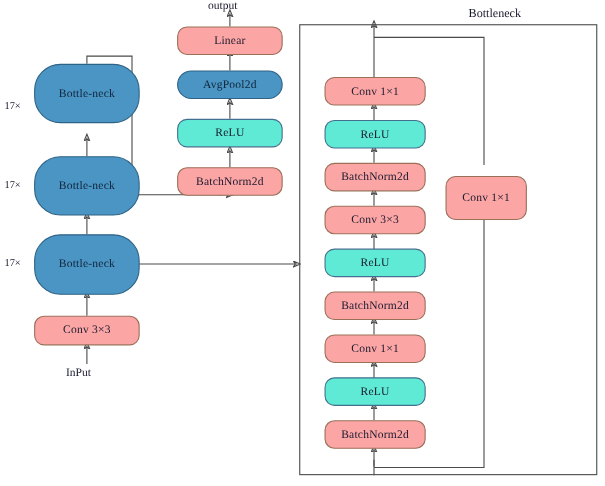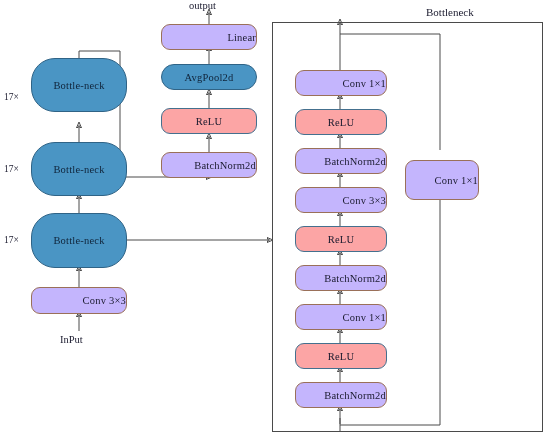--- a/index.html
+++ b/index.html
@@ -25,26 +25,25 @@
     align-items: center;
     justify-content: center;
     border: 1px solid #8a6a55;
     border-radius: 9px;
     font-size: 10.5px;
     color: #1a1a2e;
     letter-spacing: 0.2px;
     white-space: nowrap;
   }
   .node.peach {
-    background: #c4b5fd;
+    background: #fca5a5;
     border-color: #9a7059;
-    justify-content: flex-end;
   }
   .node.blue-light {
-    background: #fca5a5;
+    background: #5eead4;
     border-color: #44708e;
   }
   .node.blue-dark {
     background: #4a95c4;
     border-color: #2f6386;
     color: #10243a;
   }
   .node.bneck {
     border-radius: 24px;
     font-size: 10.5px;

